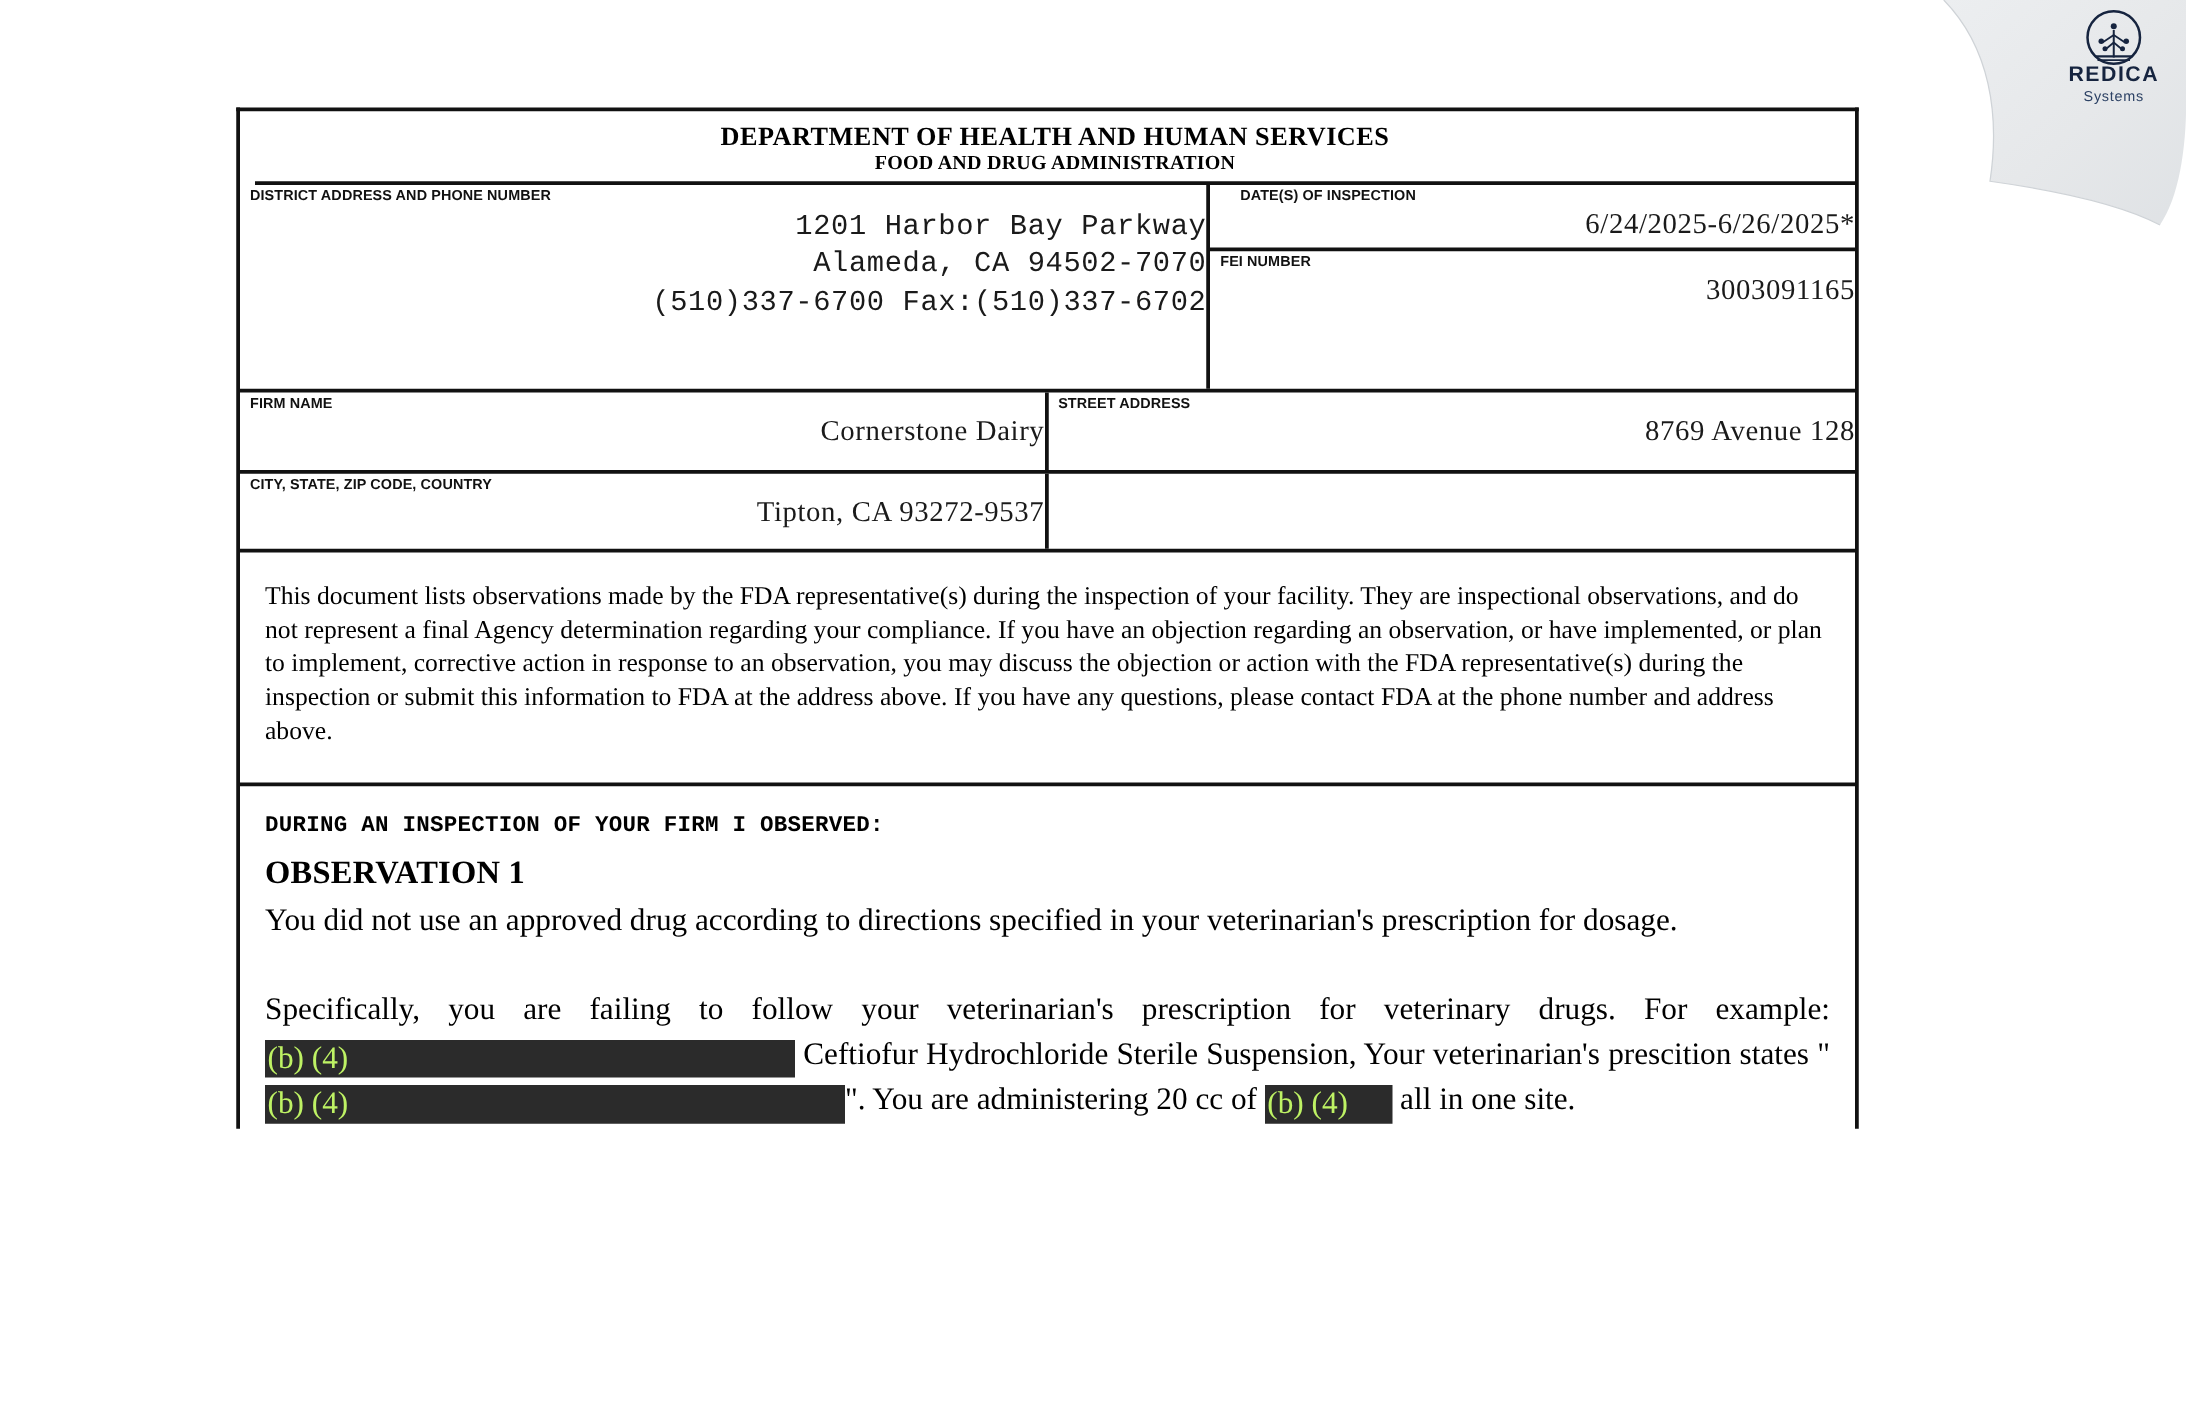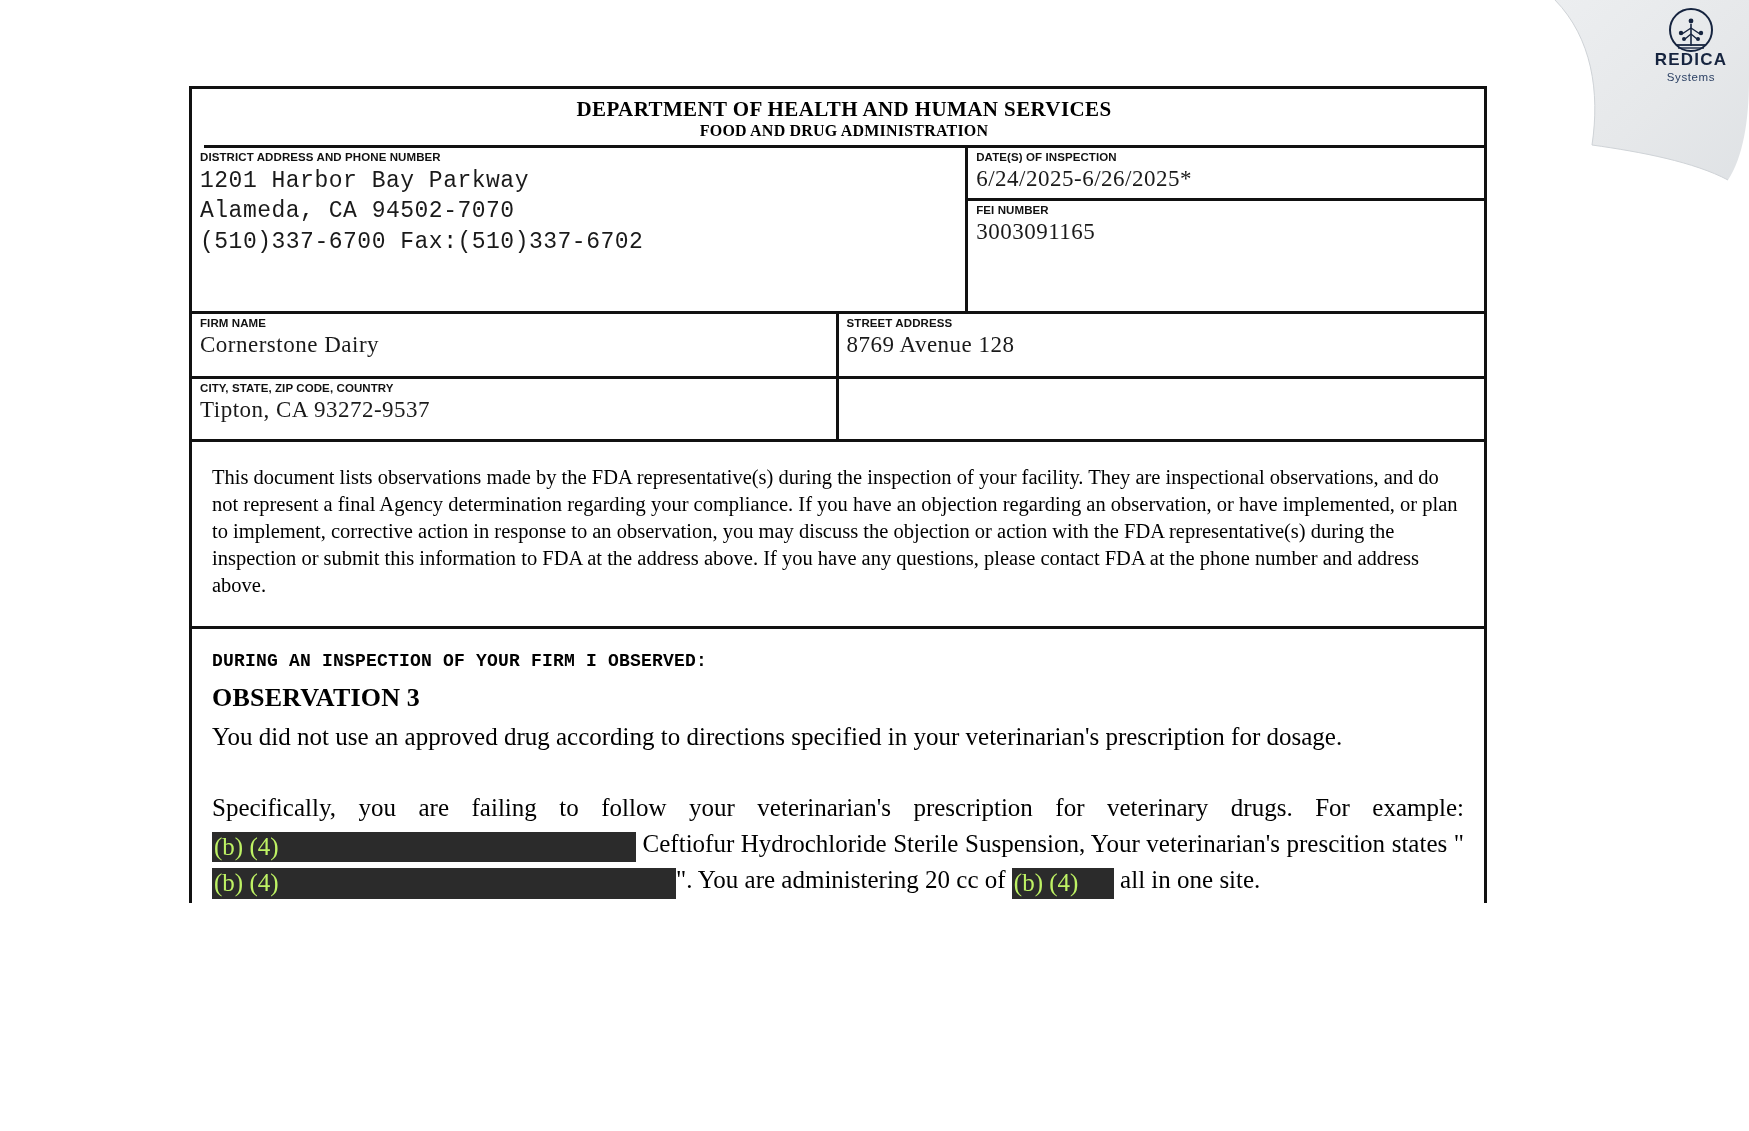--- a/index.html
+++ b/index.html
@@ -79,27 +79,28 @@
     white-space: nowrap;
   }
   .fvalue {
     font-family: "Liberation Mono", monospace;
     font-size: 23px;
     letter-spacing: .5px;
     color: #1a1a1a;
     padding: 2px 0 4px 8px;
     line-height: 1.32;
     white-space: pre;
+    text-align: right;
   }
   .fvalue.tight { padding-top: 0px; font-family: Liberation Serif, serif; }
 
   
   #addr-cell  { width: 778px; min-height: 163px; }
   #dates-cell { width: 517px; }
-  #date-value-box { min-height: 50px; }
+  #date-value-box { min-height: 50px; padding-left: 16px; }
   #fei-box { min-height: 110px; }
 
   #name-cell { width: 100%; min-height: 65px; }
 
   #firm-cell   { width: 648px; min-height: 62px; }
   #street-cell { width: 647px; min-height: 62px; }
   #city-cell   { width: 648px; min-height: 60px; }
   #type-cell   { width: 647px; min-height: 60px; }
 
   
@@ -231,21 +232,21 @@
       <div class="fvalue tight">Tipton, CA 93272-9537</div>
     </div>
     <div class="cell" id="type-cell">
     </div>
   </div>
 
   <div id="narrative">This document lists observations made by the FDA representative(s) during the inspection of your facility. They are inspectional observations, and do not represent a final Agency determination regarding your compliance. If you have an objection regarding an observation, or have implemented, or plan to implement, corrective action in response to an observation, you may discuss the objection or action with the FDA representative(s) during the inspection or submit this information to FDA at the address above. If you have any questions, please contact FDA at the phone number and address above.</div>
 
   <div id="observations">
     <div id="obs-heading">DURING AN INSPECTION OF YOUR FIRM I OBSERVED:</div>
-    <div id="obs-number">OBSERVATION 3</div>
+    <div id="obs-number">OBSERVATION 1</div>
     <p class="obs-para" id="obs-body-1">You did not use an approved drug according to directions specified in your veterinarian's prescription for dosage.</p>
     <p class="obs-para" id="obs-body-2">
       <span>Specifically, you are failing to follow your veterinarian's prescription for veterinary drugs. For example:</span>
       <span class="redaction r-w1"><span class="rlabel">(b) (4)</span></span>
       <span>Ceftiofur Hydrochloride Sterile Suspension, Your veterinarian's</span>
       <span>prescition states "</span><span class="redaction r-w2"><span class="rlabel">(b) (4)</span></span><span>". You are administering 20 cc of</span>
       <span class="redaction r-w3"><span class="rlabel">(b) (4)</span></span>
       <span>all in</span>
       <span>one site.</span>
     </p>

